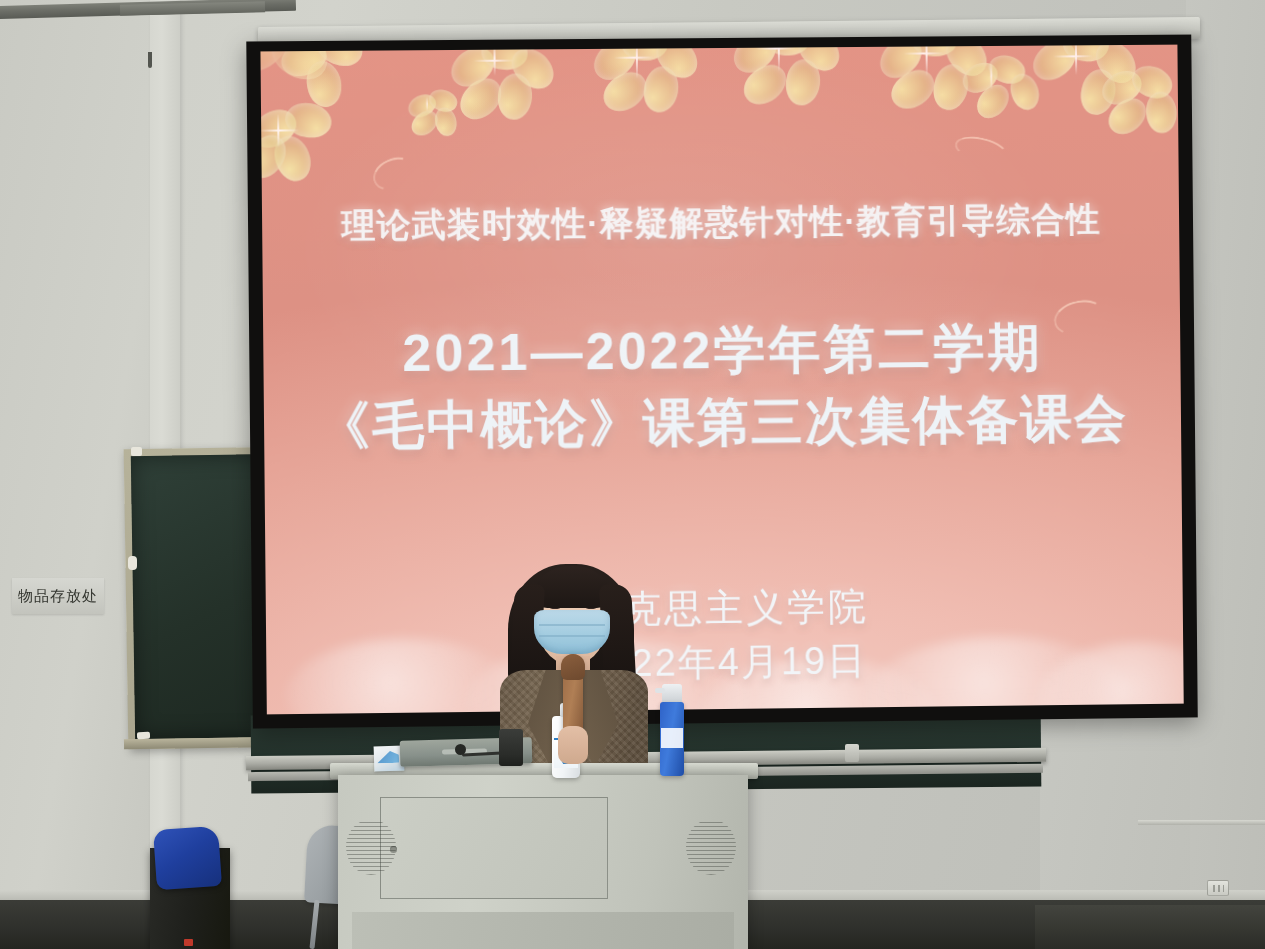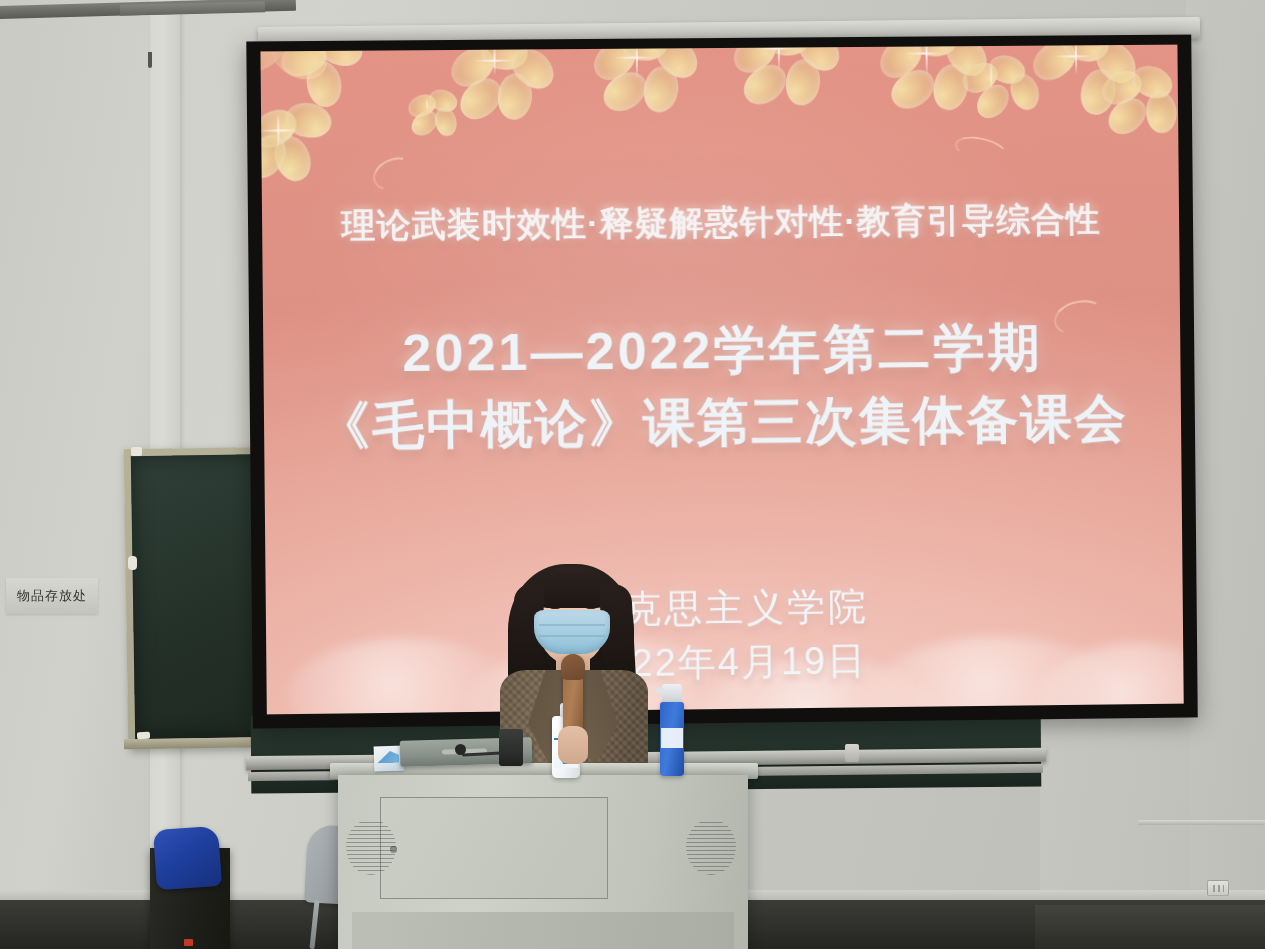--- a/index.html
+++ b/index.html
@@ -187,24 +187,24 @@
     box-shadow: 0 2px 4px rgba(0,0,0,0.3);
   }
   .board-ledge2 {
     position: absolute; left: 248px; top: 768px; width: 795px; height: 9px;
     background: linear-gradient(180deg,#b8b9b2,#8f908a);
     transform: rotate(-0.6deg);
   }
 
   
   .wall-sign {
-    position: absolute; left: 6px; top: 578px; width: 92px; height: 36px;
+    position: absolute; left: 12px; top: 578px; width: 92px; height: 36px;
     background: linear-gradient(180deg,#d6d7d1,#c3c4bd);
     display: flex; align-items: center; justify-content: center;
-    font-size: 13px; color: #33352f; letter-spacing: 1px;
+    font-size: 15px; color: #33352f; letter-spacing: 1px;
     box-shadow: 0 1px 2px rgba(0,0,0,0.12);
   }
 
   
   .podium {
     position: absolute; left: 338px; top: 775px; width: 410px; height: 174px;
     background: linear-gradient(100deg,#c6c9c0 0%,#cfd2c9 35%,#c0c3ba 75%,#b2b5ac 100%);
     box-shadow: 0 4px 14px rgba(0,0,0,0.3);
   }
   .podium-top {

